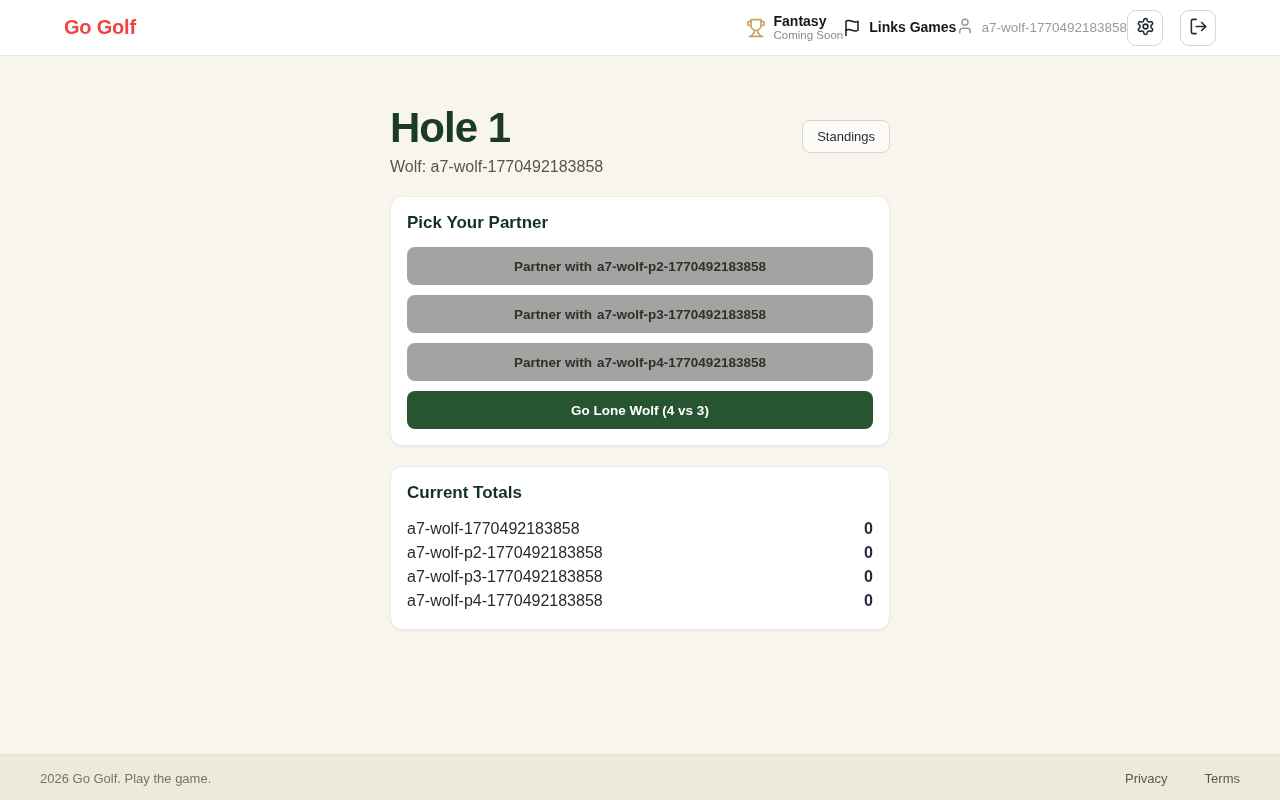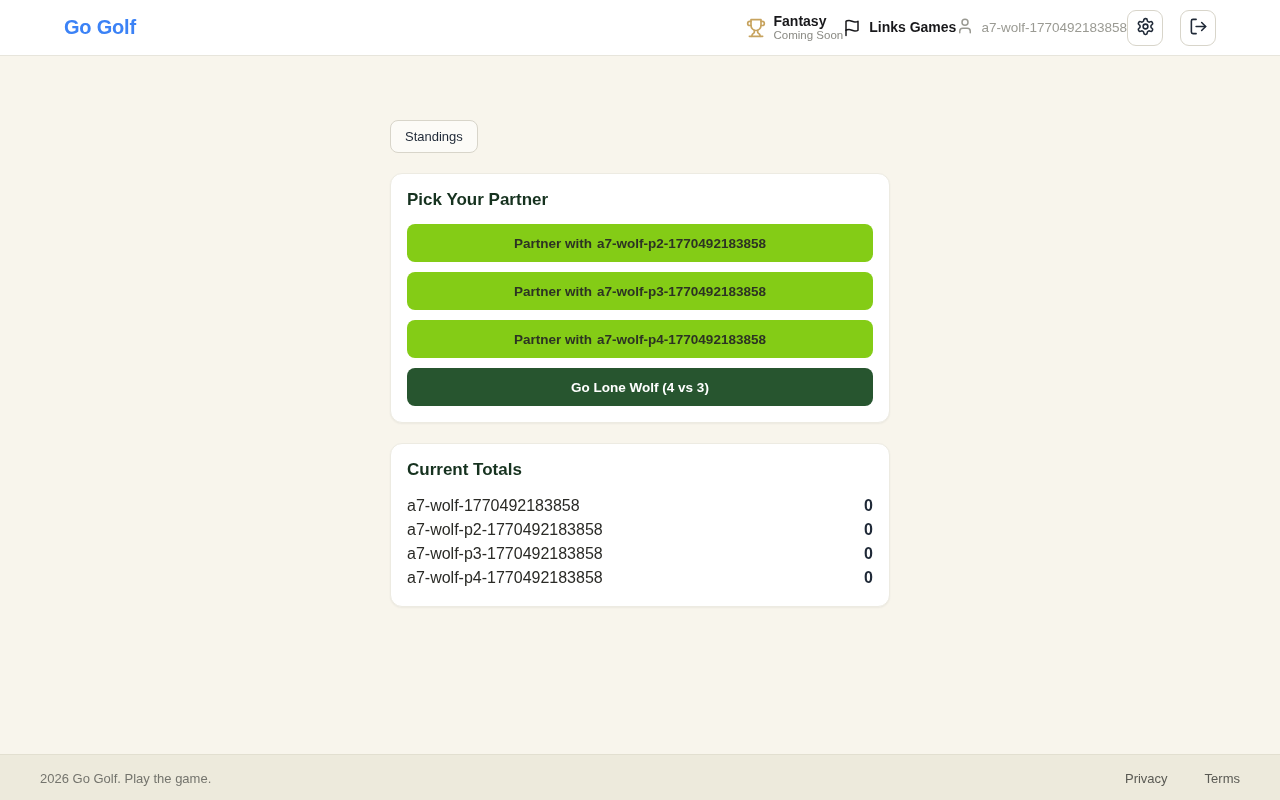--- a/index.html
+++ b/index.html
@@ -21,21 +21,21 @@
     border-bottom: 1px solid #e7e5dc;
     display: flex;
     align-items: center;
     justify-content: space-between;
     padding: 0 64px;
     flex: 0 0 auto;
   }
   .logo {
     font-size: 20px;
     font-weight: 800;
-    color: #3b82f6;
+    color: #ef4444;
     letter-spacing: -0.2px;
   }
   .header-right {
     display: flex;
     align-items: center;
   }
   .nav-item {
     display: flex;
     align-items: center;
     gap: 8px;
@@ -130,21 +130,21 @@
     font-size: 17px;
     font-weight: 700;
     color: #16321f;
   }
 
   .partner-btn {
     width: 100%;
     height: 38px;
     border: none;
     border-radius: 8px;
-    background: #84cc16;
+    background: #a3a3a3;
     color: #2c3323;
     font-family: "Liberation Sans", sans-serif;
     font-size: 13.5px;
     font-weight: 600;
     display: flex;
     align-items: center;
     justify-content: center;
     gap: 5px;
     cursor: pointer;
     margin-bottom: 10px;
@@ -250,20 +250,24 @@
       </button>
     </div>
 
   </div>
 </div>
 
 <div class="main">
   <div class="content">
 
     <div class="title-row">
+      <div>
+        <h1 class="page-title">Hole 1</h1>
+        <div class="page-subtitle">Wolf: a7-wolf-1770492183858</div>
+      </div>
       <button class="standings-btn">Standings</button>
     </div>
 
     <div class="card">
       <h2 class="card-title">Pick Your Partner</h2>
 
       <button class="partner-btn">
         <span>Partner with</span>
         <span>a7-wolf-p2-1770492183858</span>
       </button>

